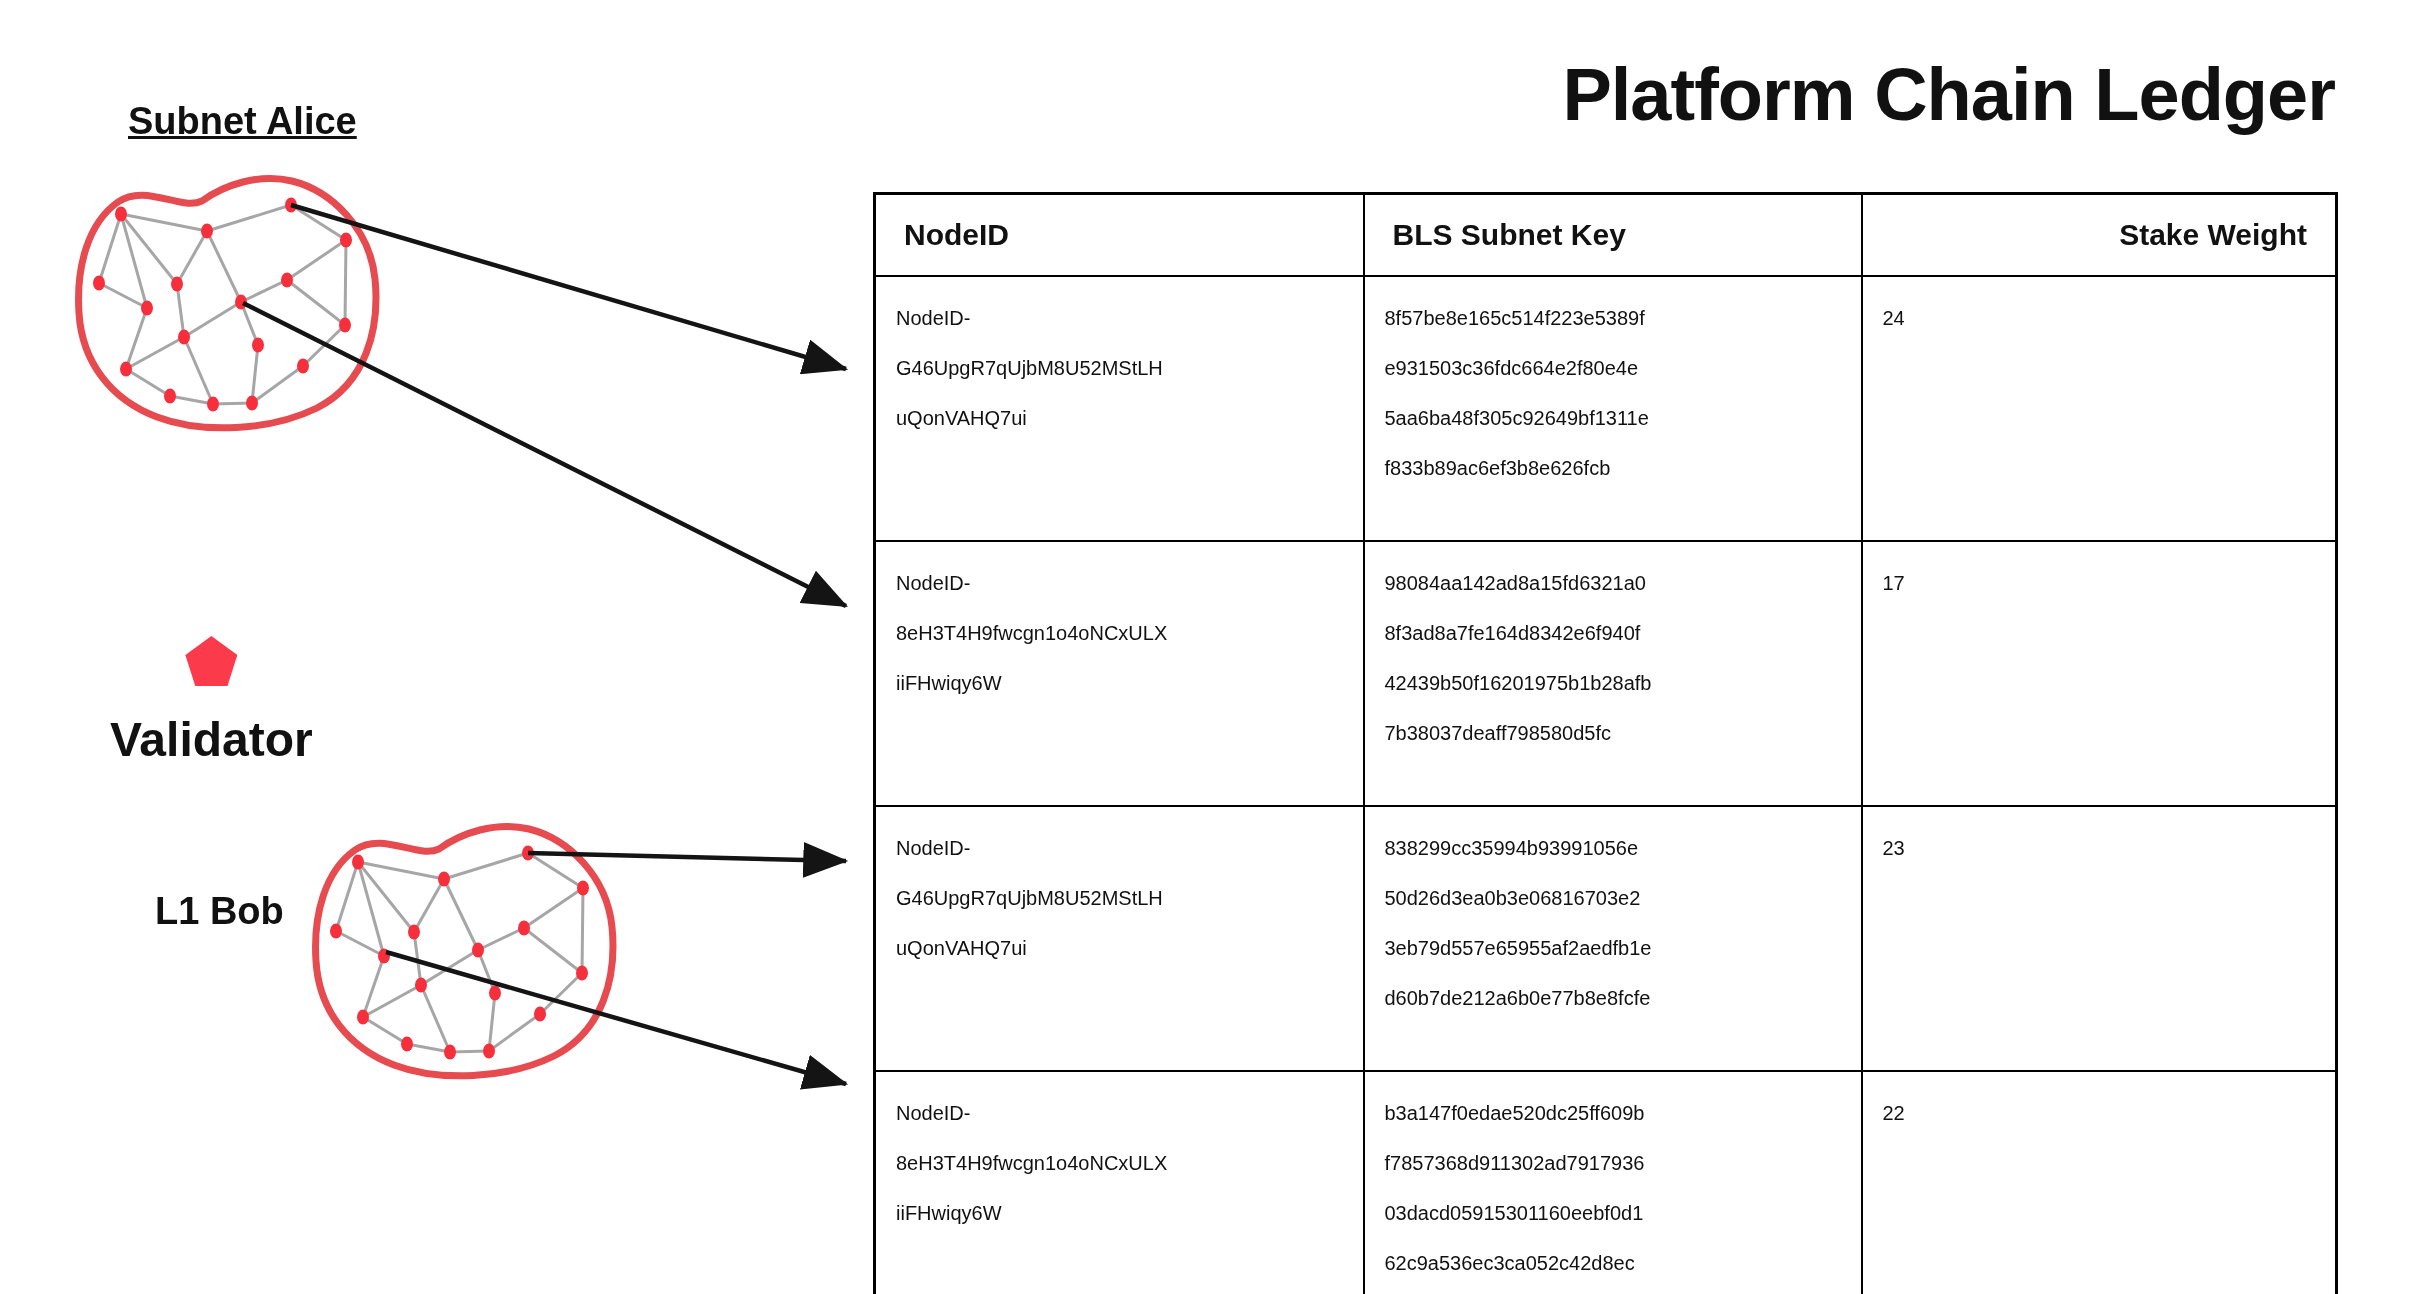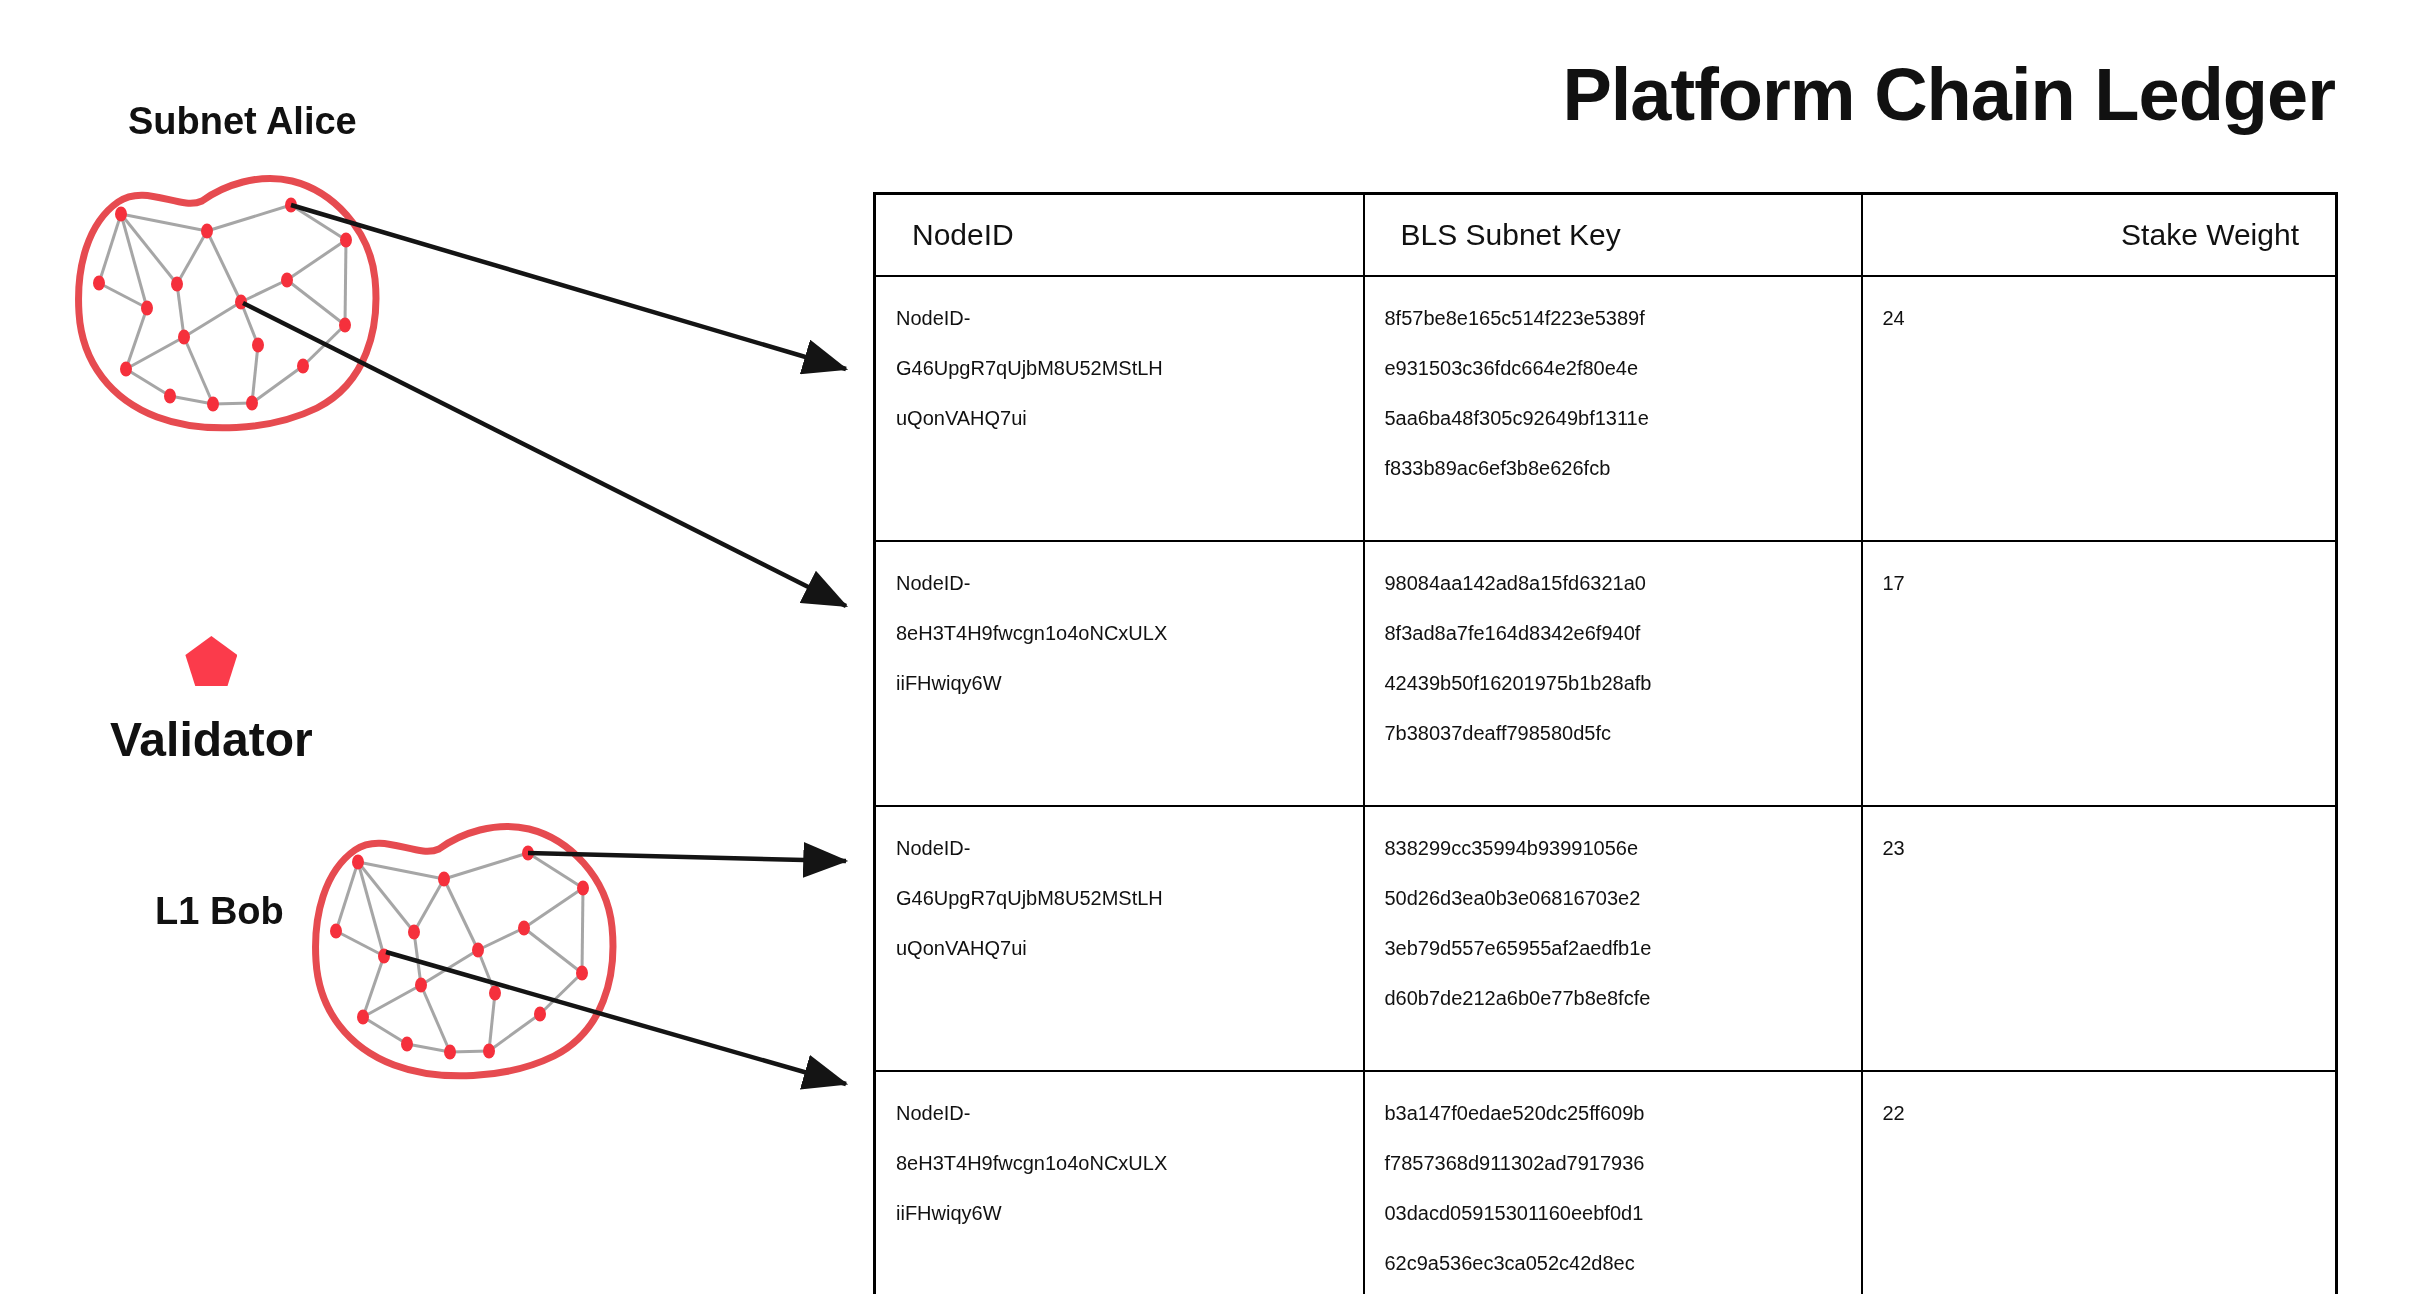--- a/index.html
+++ b/index.html
@@ -10,21 +10,21 @@
   }
   
   .page-title{
     position:absolute;left:873px;top:52px;width:1462px;
     text-align:right;font-size:74px;font-weight:700;letter-spacing:-1px;
   }
   
   .subnet-label{
     position:absolute;font-weight:700;font-size:38px;white-space:nowrap;
   }
-  #alice-label{left:128px;top:100px;}
+  #alice-label{left:128px;top:100px;text-decoration:underline;}
   #bob-label{left:155px;top:890px;}
   
   .legend{position:absolute;left:110px;top:636px;display:flex;align-items:center;gap:26px;flex-direction:column;}
   .pentagon{
     width:52px;height:50px;background:#fb3b4b;
     clip-path:polygon(50% 0%,100% 38%,81% 100%,19% 100%,0% 38%);
   }
   .legend-label{font-size:48px;font-weight:700;}
   
   .network{position:absolute;overflow:visible;}
@@ -33,22 +33,22 @@
   
   #arrows{position:absolute;left:0;top:0;pointer-events:none;}
   
   table.ledger{
     position:absolute;left:873px;top:192px;width:1462px;
     border-collapse:collapse;table-layout:fixed;
     border:3px solid #000;background:#fff;
   }
   table.ledger th,table.ledger td{border:2px solid #000;}
   table.ledger th{
-    height:80px;font-size:30px;font-weight:400;text-align:left;
-    padding:0 36px;vertical-align:middle;
+    height:80px;font-size:30px;font-weight:700;text-align:left;
+    padding:0 28px;vertical-align:middle;
   }
   table.ledger th.center{text-align:right;}
   table.ledger td{
     height:231px;vertical-align:top;padding:16px 20px;
     font-size:20px;line-height:50px;font-weight:400;
     white-space:pre-line;word-break:break-all;
   }
 </style>
 </head>
 <body>

